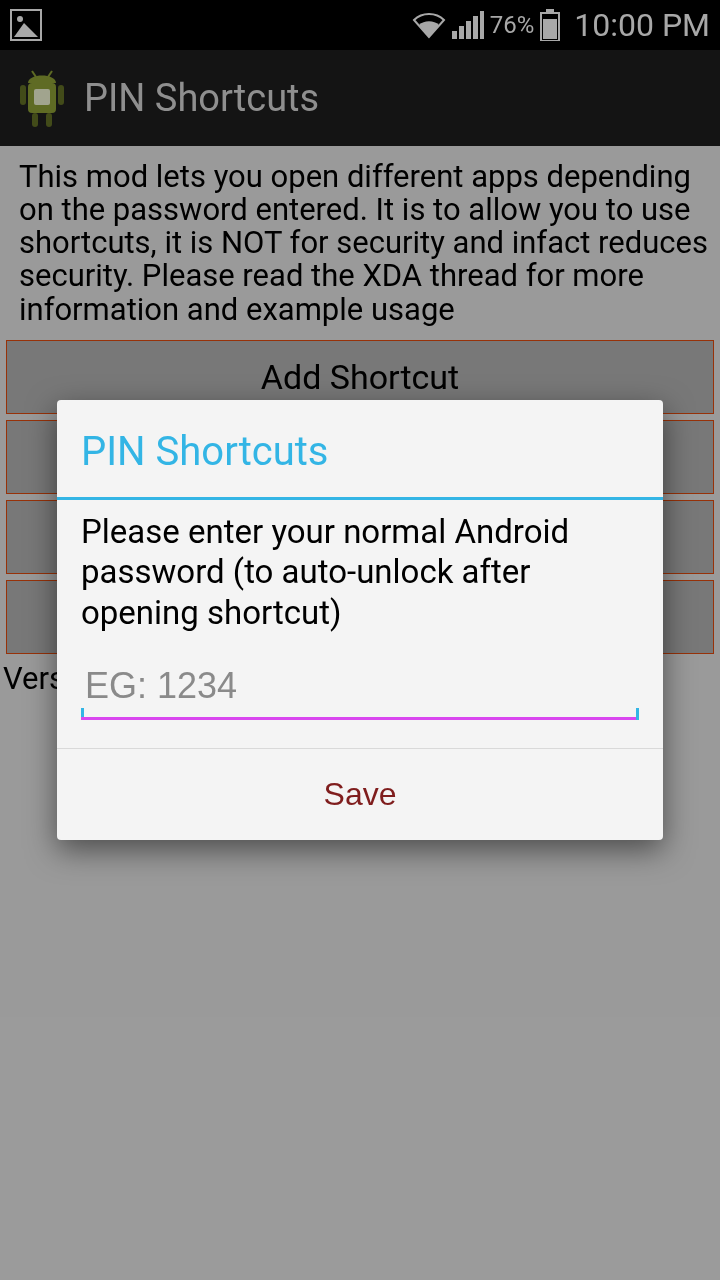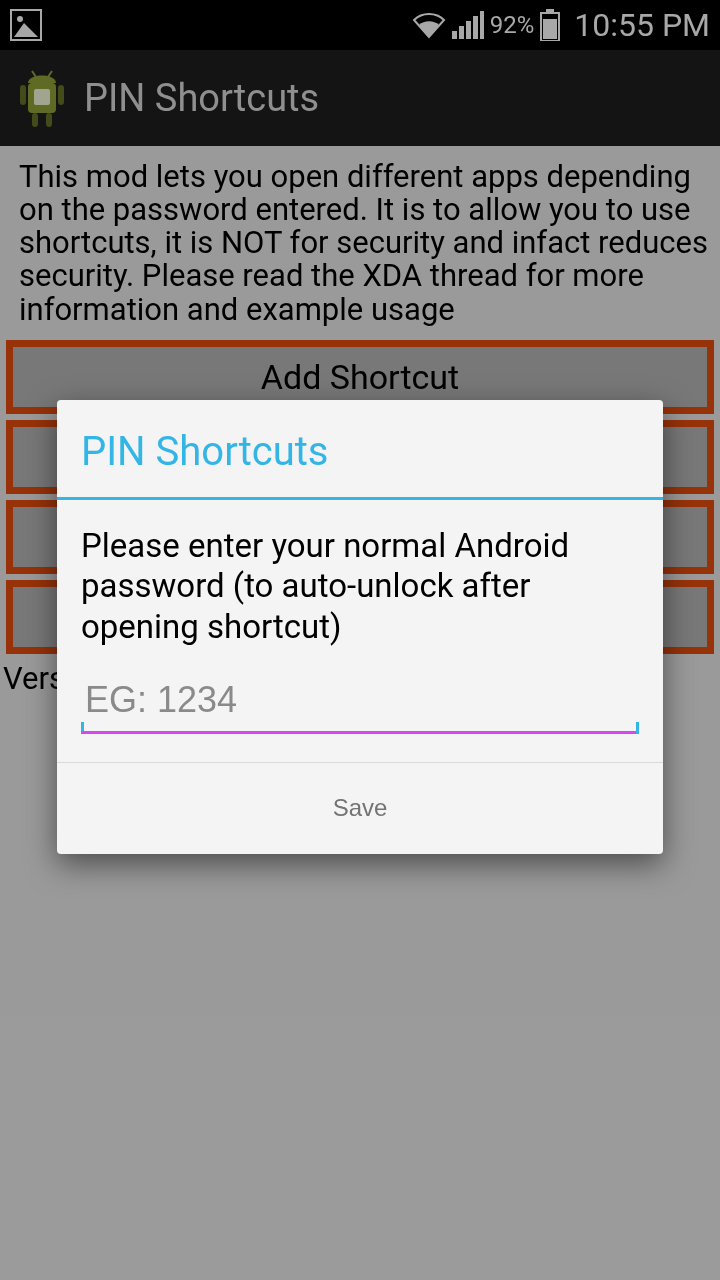--- a/index.html
+++ b/index.html
@@ -51,21 +51,21 @@
     color: #000;
     line-height: 1.07;
     padding: 14px 3px 8px 19px;
   }
   .btn-row {
     margin: 6px 6px;
   }
   .big-btn {
     height: 74px;
     background: #9a9a9a;
-    border: 7px solid #c2410c;
+    border: 1px solid #c2410c;
     display: flex;
     align-items: center;
     justify-content: center;
     font-size: 34px;
     color: #000;
   }
   .version-label {
     font-size: 31px;
     color: #000;
     padding-left: 3px;
@@ -95,21 +95,21 @@
     font-weight: 400;
     padding: 28px 24px 22px 24px;
   }
   .dialog-divider {
     height: 3px;
     background: #33b5e5;
   }
   .dialog-message {
     font-size: 33px;
     color: #000;
-    padding: 26px 24px 10px 24px;
+    padding: 12px 24px 10px 24px;
     line-height: 1.22;
   }
   .dialog-input-wrap {
     padding: 16px 24px 28px 24px;
   }
   .dialog-input {
     width: 100%;
     border: none;
     border-bottom: 3px solid #d946ef;
     background: transparent;
@@ -130,22 +130,22 @@
   }
   .input-line::before { left:0; }
   .input-line::after { right:0; }
   .dialog-input::placeholder { color: #8a8a8a; }
   .dialog-btnbar {
     border-top: 1px solid #d9d9d9;
     height: 92px;
     display:flex; align-items:center; justify-content:center;
   }
   .dialog-save {
-    font-size: 24px;
-    color: #737373;
+    font-size: 32px;
+    color: #7f1d1d;
     background: transparent;
     border: none;
     width: 100%; height: 100%;
   }
 </style>
 </head>
 <body>
 
 <div class="status-bar">
   <div class="status-left">
@@ -160,29 +160,29 @@
     </span>
     <span class="signal-icon">
       <svg width="32" height="28" viewBox="0 0 32 28">
         <rect x="0" y="20" width="5" height="8" fill="#d8d8d8"></rect>
         <rect x="7" y="15" width="5" height="13" fill="#d8d8d8"></rect>
         <rect x="14" y="10" width="5" height="18" fill="#d8d8d8"></rect>
         <rect x="21" y="5" width="5" height="23" fill="#d8d8d8"></rect>
         <rect x="28" y="0" width="4" height="28" fill="#d8d8d8"></rect>
       </svg>
     </span>
-    <span class="status-batt-pct">92%</span>
+    <span class="status-batt-pct">76%</span>
     <span class="battery-icon">
       <svg width="20" height="32" viewBox="0 0 20 32">
         <rect x="6" y="0" width="8" height="4" fill="#d8d8d8"></rect>
         <rect x="1" y="4" width="18" height="28" fill="none" stroke="#d8d8d8" stroke-width="2"></rect>
         <rect x="3" y="10" width="14" height="20" fill="#d8d8d8"></rect>
       </svg>
     </span>
-    <span class="status-time">10:55 PM</span>
+    <span class="status-time">10:00 PM</span>
   </div>
 </div>
 
 <div class="action-bar">
   <span class="droid-icon">
     <svg width="56" height="66" viewBox="0 0 56 66">
       <rect x="14" y="18" width="28" height="30" rx="4" fill="#7a8a2f"></rect>
       <path d="M14 18 C14 8 42 8 42 18 Z" fill="#7a8a2f"></path>
       <rect x="6" y="20" width="6" height="20" rx="3" fill="#556020"></rect>
       <rect x="44" y="20" width="6" height="20" rx="3" fill="#556020"></rect>

